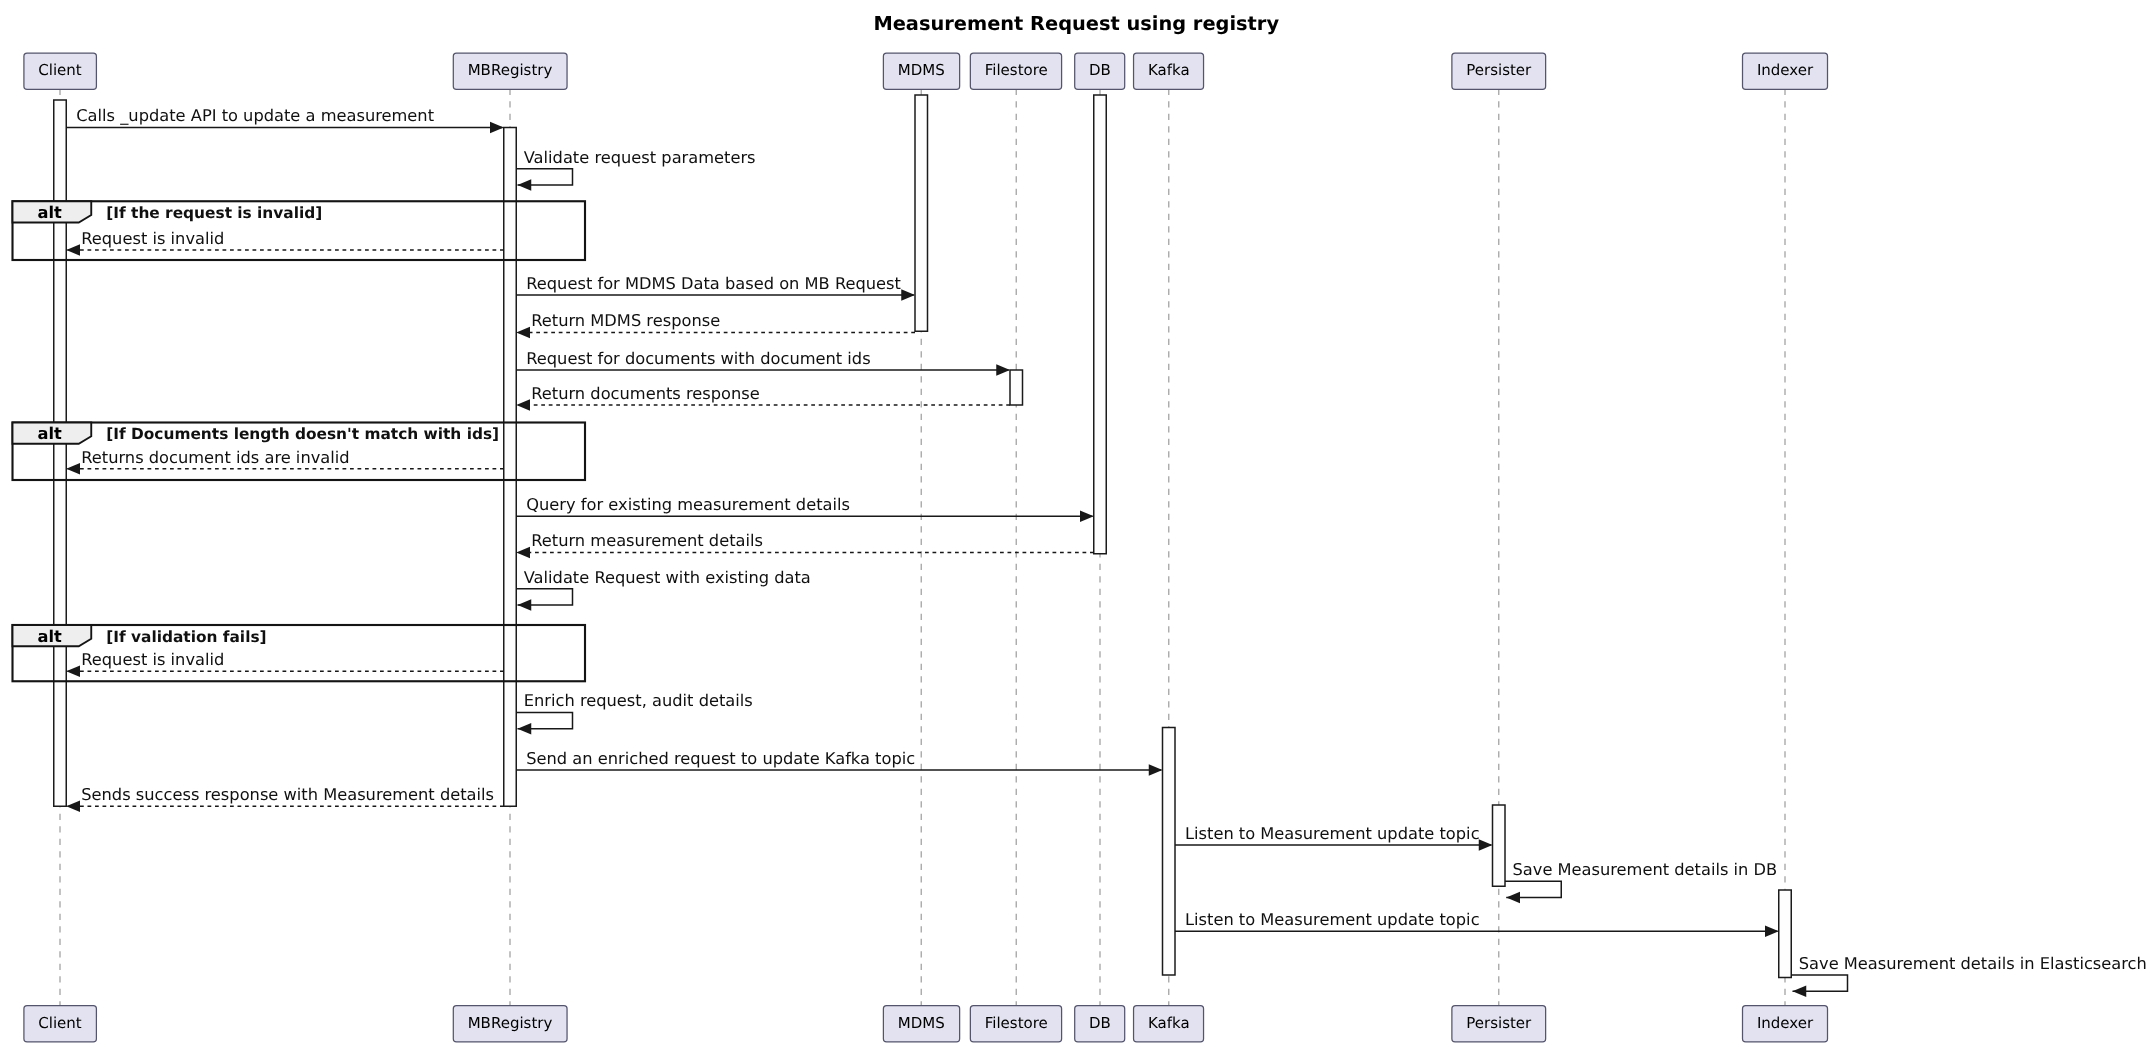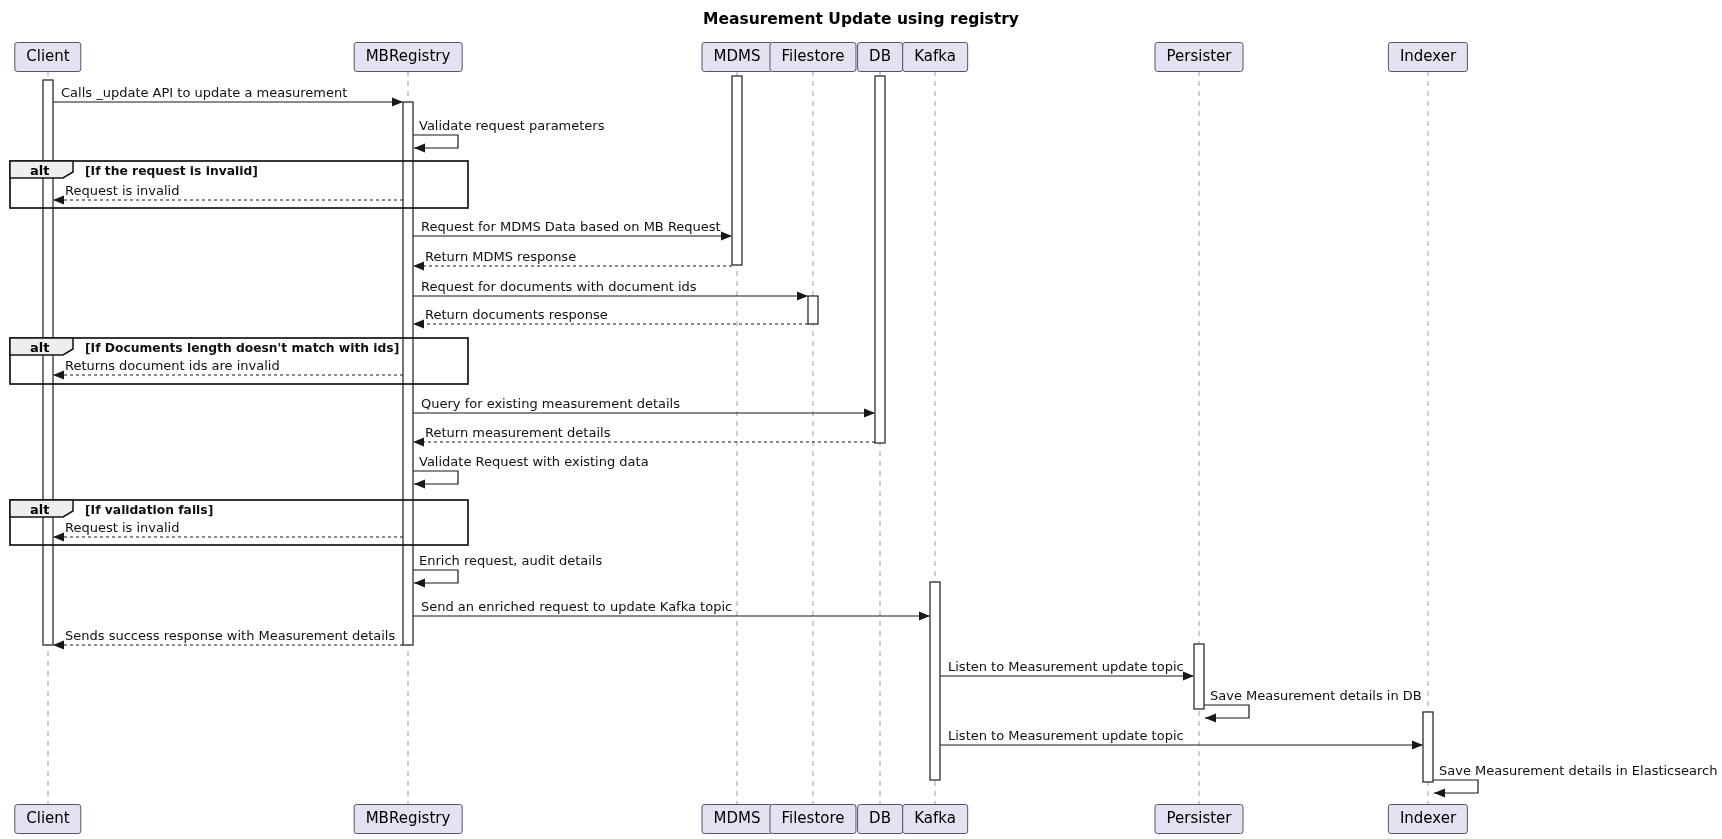--- a/index.html
+++ b/index.html
@@ -2,31 +2,31 @@
 <html><head>
 <meta charset="utf-8">
 <style>
   html,body{margin:0;padding:0;background:#fff;}
   #stage{position:relative;width:1722px;height:839px;background:#fff;overflow:hidden;
          font-family:"DejaVu Sans","Liberation Sans",sans-serif;}
   #title{position:absolute;left:0;top:10px;width:1722px;text-align:center;
          font-size:15.5px;font-weight:bold;color:#000;}
   .pbox{position:absolute;transform:translateX(-50%);background:#E2E2F0;
         border:1.4px solid #54546d;border-radius:3px;padding:4px 11px 5px 11px;
-        font-size:15px;line-height:19px;color:#000;white-space:nowrap;box-sizing:border-box;}
+        font-size:12px;line-height:19px;color:#000;white-space:nowrap;box-sizing:border-box;}
   svg text{font-family:"DejaVu Sans","Liberation Sans",sans-serif;}
   .msg-label{font-size:13px;fill:#101010;}
   .cond-label{font-size:12.3px;font-weight:bold;fill:#101010;}
   .alt-kw{font-size:13px;font-weight:bold;fill:#000;}
 </style>
 </head>
 <body>
 
 <div id="stage">
-  <div id="title">Measurement Update using registry</div>
+  <div id="title">Measurement Request using registry</div>
   <svg id="canvas" width="1722" height="839" viewBox="0 0 1722 839" style="position:absolute;left:0;top:0;">
       <line x1="48" y1="71" x2="48" y2="804" stroke="#A8A8A8" stroke-width="1.1" stroke-dasharray="5,5"></line>
       <line x1="408" y1="71" x2="408" y2="804" stroke="#A8A8A8" stroke-width="1.1" stroke-dasharray="5,5"></line>
       <line x1="737" y1="71" x2="737" y2="804" stroke="#A8A8A8" stroke-width="1.1" stroke-dasharray="5,5"></line>
       <line x1="813" y1="71" x2="813" y2="804" stroke="#A8A8A8" stroke-width="1.1" stroke-dasharray="5,5"></line>
       <line x1="880" y1="71" x2="880" y2="804" stroke="#A8A8A8" stroke-width="1.1" stroke-dasharray="5,5"></line>
       <line x1="935" y1="71" x2="935" y2="804" stroke="#A8A8A8" stroke-width="1.1" stroke-dasharray="5,5"></line>
       <line x1="1199" y1="71" x2="1199" y2="804" stroke="#A8A8A8" stroke-width="1.1" stroke-dasharray="5,5"></line>
       <line x1="1428" y1="71" x2="1428" y2="804" stroke="#A8A8A8" stroke-width="1.1" stroke-dasharray="5,5"></line>
       <rect x="43" y="80" width="10" height="565" fill="#FEFEFE" stroke="#1B1B1B" stroke-width="1.2"></rect>

